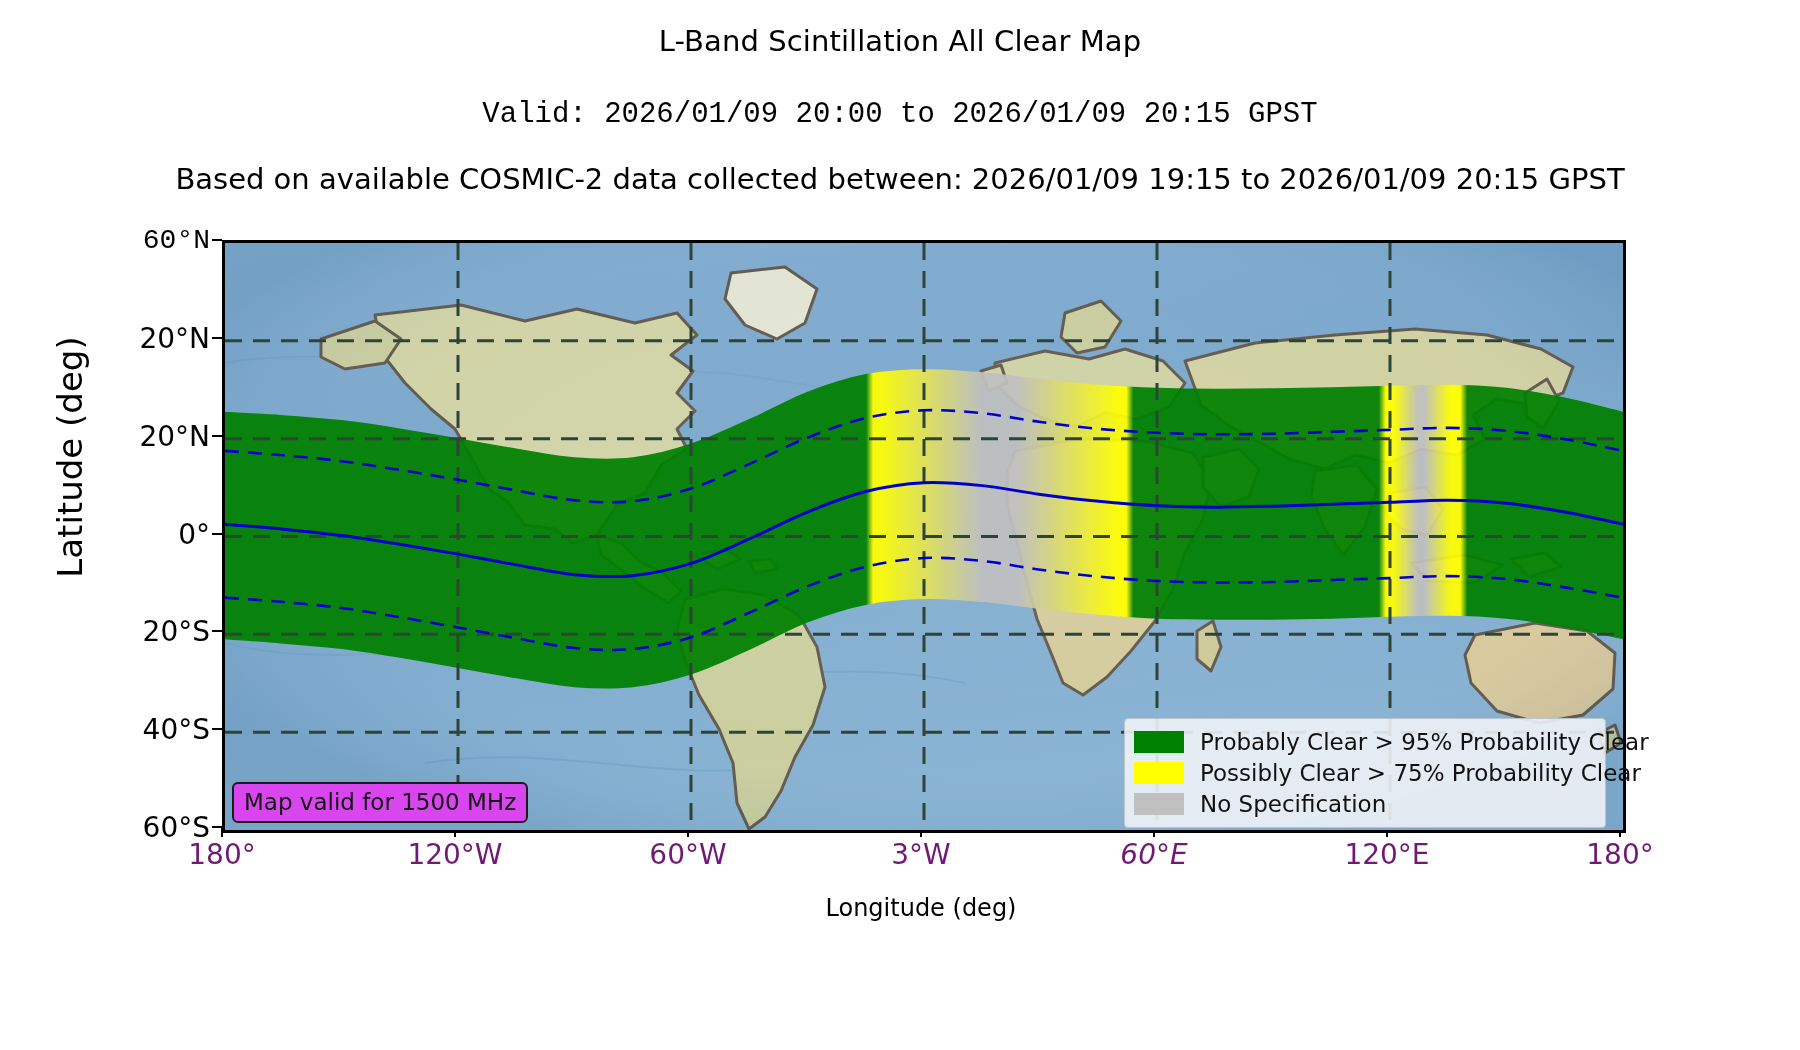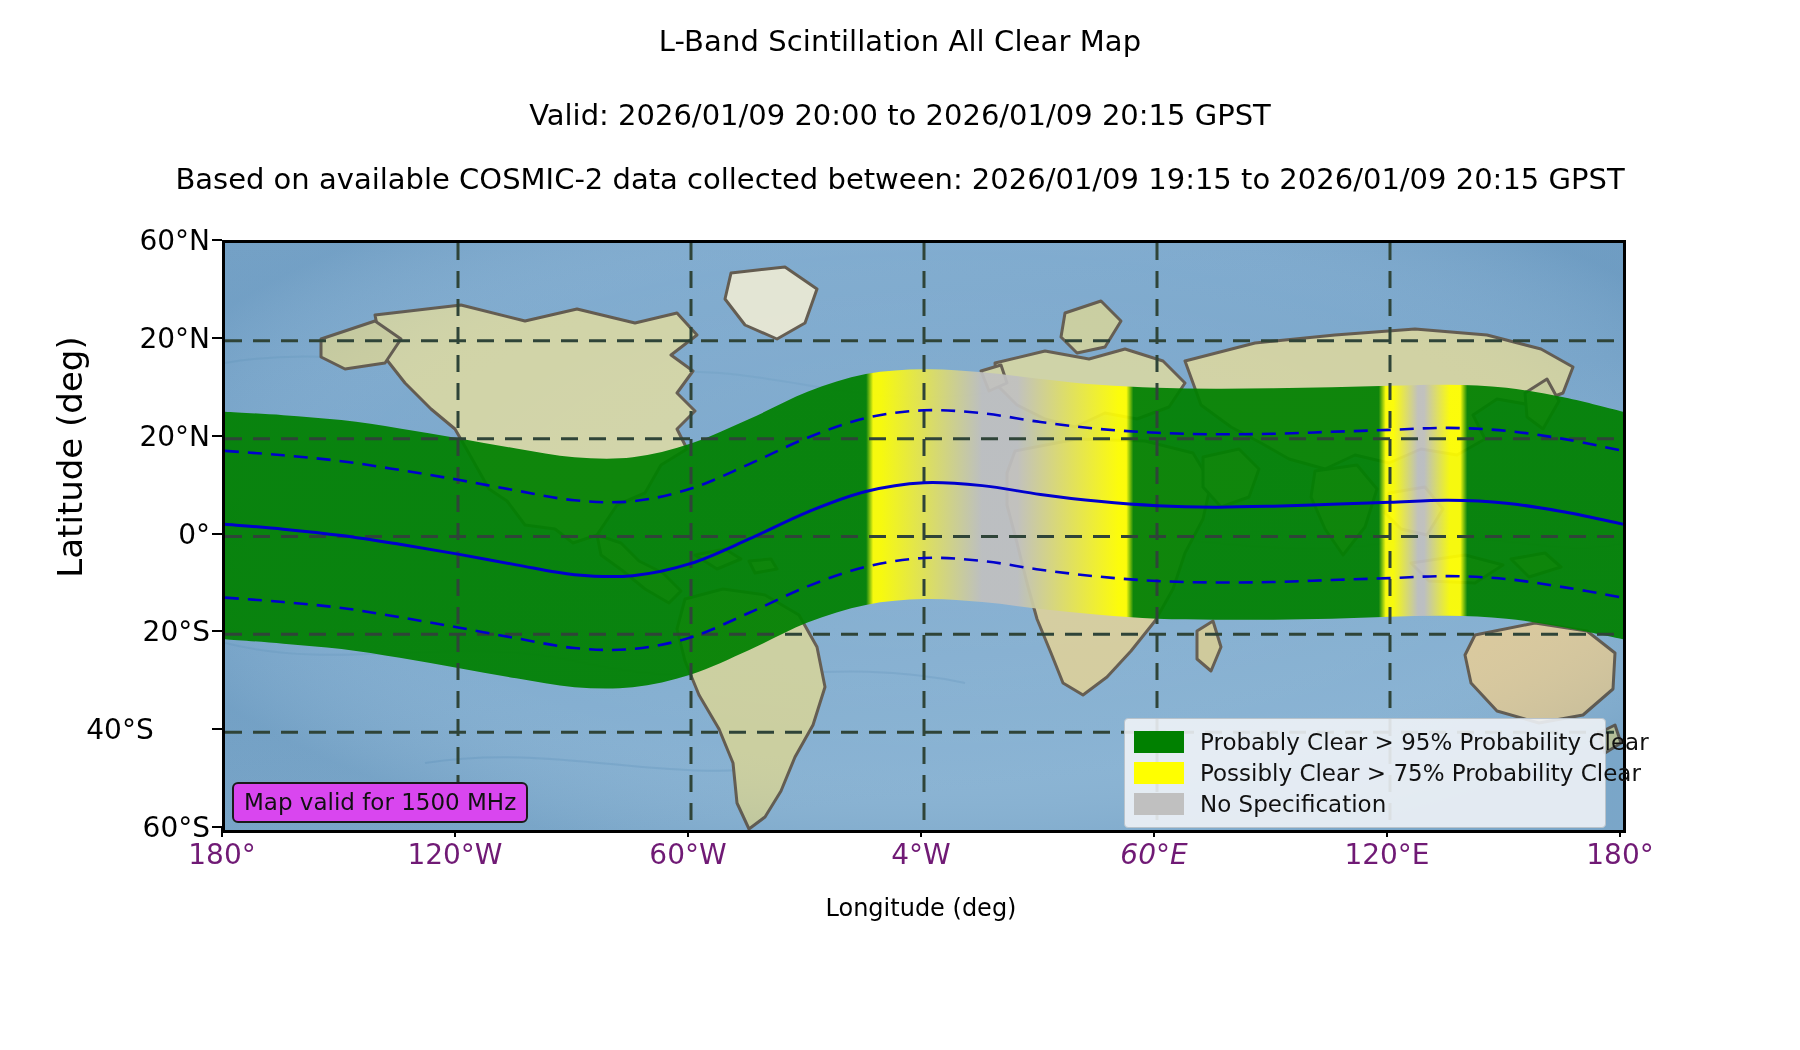--- a/index.html
+++ b/index.html
@@ -27,20 +27,21 @@
   .title-main {
     position: absolute;
     left: 0; top: 24px; width: 1800px;
     font-size: 29px;
     letter-spacing: 0.1px;
   }
   .title-valid {
     position: absolute;
     left: 0; top: 98px; width: 1800px;
     font-size: 29px;
+    font-family: Liberation Mono, monospace;
   }
   .title-based {
     position: absolute;
     left: 0; top: 162px; width: 1800px;
     font-size: 29px;
   }
 
   
   .ylabel {
     position: absolute;
@@ -174,43 +175,43 @@
 <div class="title-block">
   <div class="title-main">L-Band Scintillation All Clear Map</div>
   <div class="title-valid">Valid: 2026/01/09 20:00 to 2026/01/09 20:15 GPST</div>
   <div class="title-based">Based on available COSMIC-2 data collected between: 2026/01/09 19:15 to 2026/01/09 20:15 GPST</div>
 </div>
 
 <div class="ylabel">Latitude (deg)</div>
 <div class="xlabel">Longitude (deg)</div>
 
 <div id="ytick-container">
-    <div class="ytick" style="top: 240px;">60°N</div>
+    <div class="ytick" style="top: 240px; font-family: Liberation Mono, monospace;">60°N</div>
     <div class="ytick-mark" style="top: 239px;"></div>
     <div class="ytick" style="top: 337.833px;">20°N</div>
     <div class="ytick-mark" style="top: 336.833px;"></div>
     <div class="ytick" style="top: 435.667px;">20°N</div>
     <div class="ytick-mark" style="top: 434.667px;"></div>
     <div class="ytick" style="top: 533.5px;">0°</div>
     <div class="ytick-mark" style="top: 532.5px;"></div>
     <div class="ytick" style="top: 631.333px;">20°S</div>
     <div class="ytick-mark" style="top: 630.333px;"></div>
-    <div class="ytick" style="top: 729.167px; text-align: center;">40°S</div>
+    <div class="ytick" style="top: 729.167px;">40°S</div>
     <div class="ytick-mark" style="top: 728.167px;"></div>
     <div class="ytick" style="top: 827px;">60°S</div>
     <div class="ytick-mark" style="top: 826px;"></div>
   </div>
 <div id="xtick-container">
     <div class="xtick" style="left: 222px;">180°</div>
     <div class="xtick-mark" style="left: 221px;"></div>
     <div class="xtick" style="left: 455px;">120°W</div>
     <div class="xtick-mark" style="left: 454px;"></div>
     <div class="xtick" style="left: 688px;">60°W</div>
     <div class="xtick-mark" style="left: 687px;"></div>
-    <div class="xtick" style="left: 921px;">4°W</div>
+    <div class="xtick" style="left: 921px;">3°W</div>
     <div class="xtick-mark" style="left: 920px;"></div>
     <div class="xtick" style="left: 1154px; font-style: italic;">60°E</div>
     <div class="xtick-mark" style="left: 1153px;"></div>
     <div class="xtick" style="left: 1387px;">120°E</div>
     <div class="xtick-mark" style="left: 1386px;"></div>
     <div class="xtick" style="left: 1620px;">180°</div>
     <div class="xtick-mark" style="left: 1619px;"></div>
   </div>
 
 <div id="plot-area">

